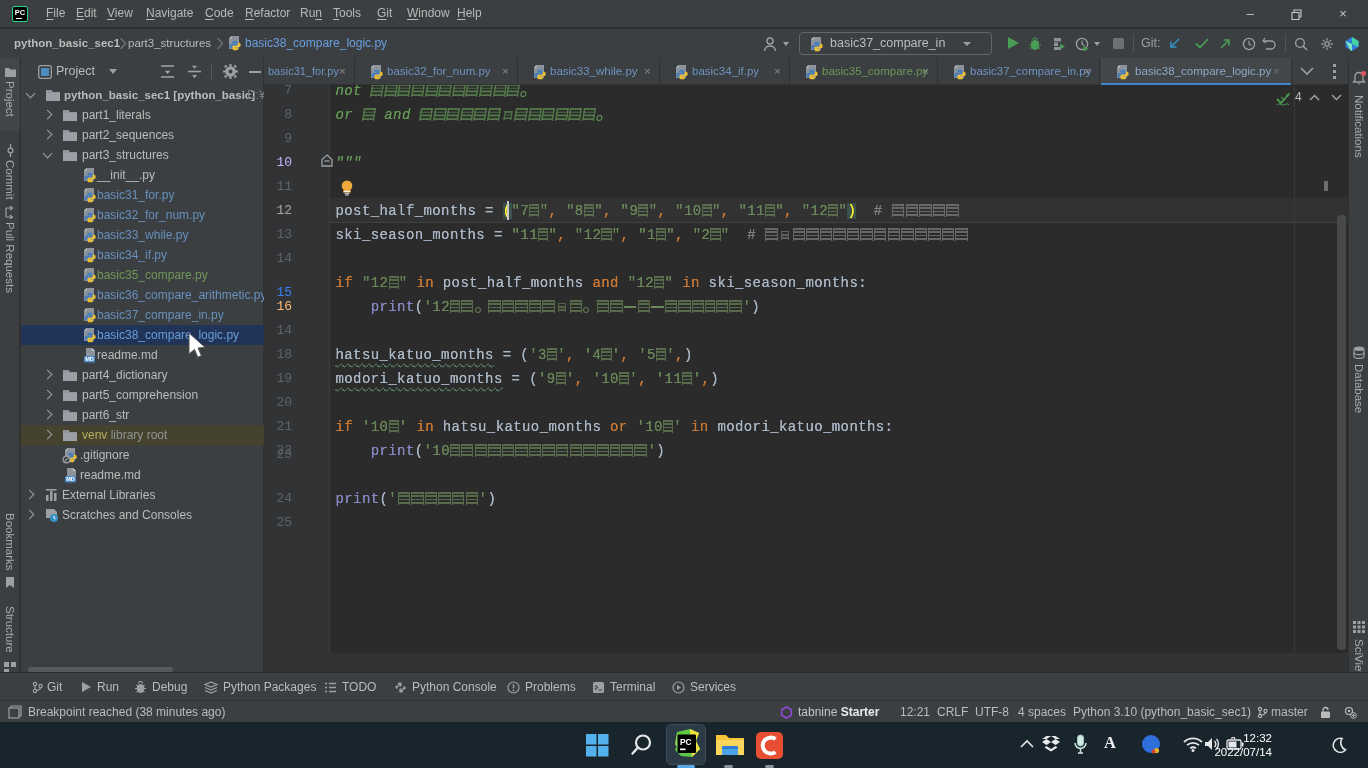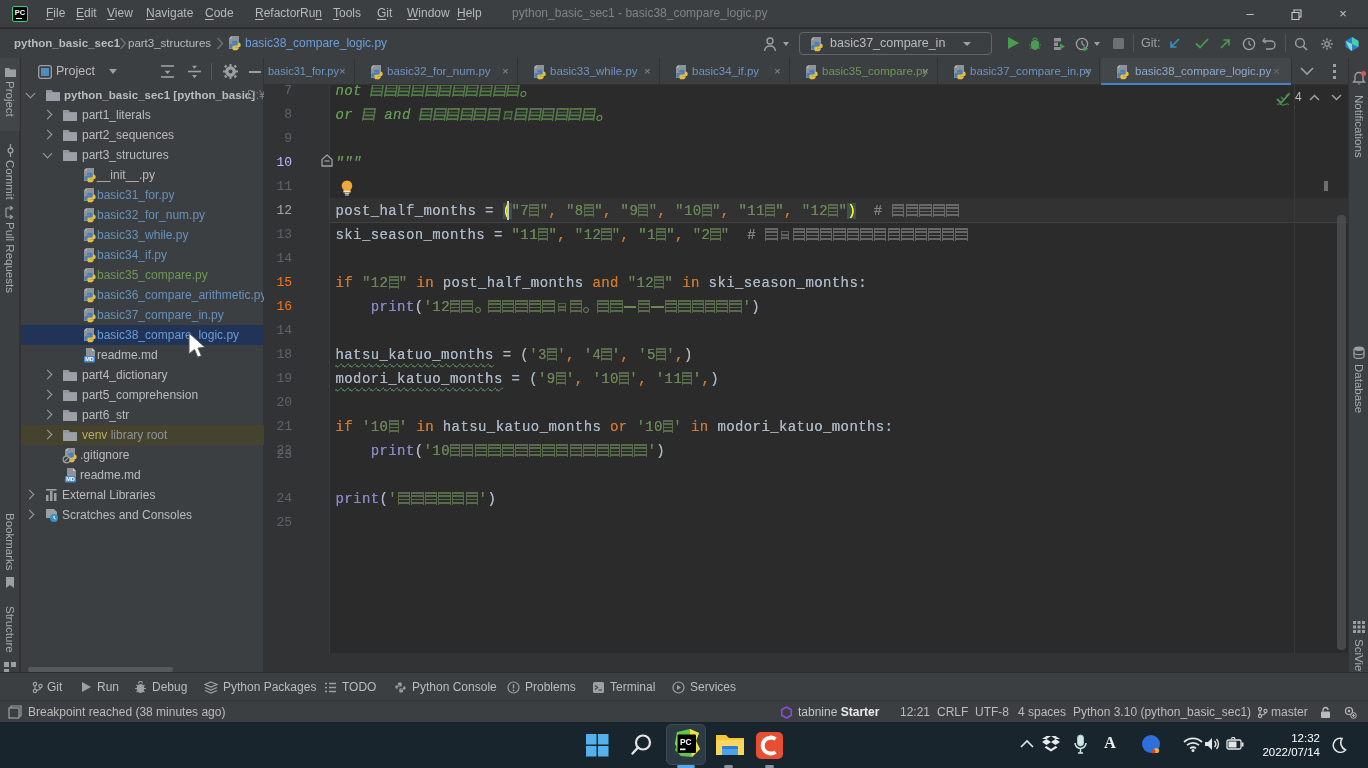--- a/index.html
+++ b/index.html
@@ -71,27 +71,26 @@
         </g>
 </defs>
     </svg>
 <div id="titlebar">
 <div class="abs" style="left:12px;top:6px;width:16px;height:16px;background:#000;border:1px solid #21d789;border-radius:2px;color:#fff;font-size:7.5px;font-weight:bold;text-align:center;line-height:12px">PC<div style="position:absolute;left:3px;bottom:2px;width:6px;height:1.5px;background:#fff"></div></div>
 <div class="menu" style="left:46px"><u>F</u>ile</div>
 <div class="menu" style="left:76px"><u>E</u>dit</div>
 <div class="menu" style="left:107px"><u>V</u>iew</div>
 <div class="menu" style="left:146px"><u>N</u>avigate</div>
 <div class="menu" style="left:205px"><u>C</u>ode</div>
-<div class="menu" style="left:255px"><u>R</u>efactor</div>
+<div class="menu" style="left:245px"><u>R</u>efactor</div>
 <div class="menu" style="left:300px">Ru<u>n</u></div>
 <div class="menu" style="left:333px"><u>T</u>ools</div>
 <div class="menu" style="left:377px"><u>G</u>it</div>
 <div class="menu" style="left:407px"><u>W</u>indow</div>
 <div class="menu" style="left:457px"><u>H</u>elp</div>
-<div id="wtitle" style="left:512px">python_basic_sec1 - basic38_compare_logic.py</div>
 <div class="winbtn" style="left:1227px">–</div>
 <svg class="icon" style="left:1291px;top:9px" width="11" height="11">
         <path d="M3 3.5V1h7v7H7.5M1 3.5h7v7H1z" stroke="#c8c8c8" fill="none" stroke-width="1.1"></path>
       </svg>
 <div class="winbtn" style="left:1320px">×</div>
 </div>
 <div id="navbar">
 <div class="bc" style="left:14px;font-weight:bold;font-size:11.5px">python_basic_sec1</div>
 <svg class="icon" style="left:119px;top:9px" width="8" height="11">
         <path d="M1.5 0l5 5.5-5 5.5" stroke="#6e7173" fill="none" stroke-width="1.4"></path>
@@ -469,22 +468,22 @@
 <div id="gutter"></div>
 <div class="abs" style="left:1030px;top:0;width:1px;height:568px;background:#393939"></div>
 <div class="lno" style="top:-6px;color:#606366">7</div>
 <div class="lno" style="top:18px;color:#606366">8</div>
 <div class="lno" style="top:42px;color:#606366">9</div>
 <div class="lno" style="top:66px;color:#c4b5fd">10</div>
 <div class="lno" style="top:90px;color:#606366">11</div>
 <div class="lno" style="top:114px;color:#a7a7a7">12</div>
 <div class="lno" style="top:138px;color:#606366">13</div>
 <div class="lno" style="top:162px;color:#606366">14</div>
-<div class="lno" style="top:186px;color:#f97316">15</div>
-<div class="lno" style="top:210px;color:#f97316">16</div>
+<div class="lno" style="top:196px;color:#3b82f6">15</div>
+<div class="lno" style="top:210px;color:#fdba74">16</div>
 <div class="lno" style="top:234px;color:#606366">14</div>
 <div class="lno" style="top:258px;color:#606366">18</div>
 <div class="lno" style="top:282px;color:#606366">19</div>
 <div class="lno" style="top:306px;color:#606366">20</div>
 <div class="lno" style="top:330px;color:#606366">21</div>
 <div class="lno" style="top:354px;color:#606366">22</div>
 <div class="lno" style="top:358px;color:#606366">23</div>
 <div class="lno" style="top:402px;color:#606366">24</div>
 <div class="lno" style="top:426px;color:#606366">25</div>
 <svg class="icon" style="left:57px;top:69px" width="12" height="13">
@@ -659,17 +658,17 @@
 <svg class="icon" style="left:1204px;top:14px" width="17" height="16">
         <path d="M1 6h3l4-4v12l-4-4H1z" fill="#e4e6e8"></path>
         <path d="M10.5 5a4.5 4.5 0 010 6M12.5 3a7.5 7.5 0 010 10" stroke="#e4e6e8" stroke-width="1.4" fill="none"></path>
       </svg>
 <svg class="icon" style="left:1226px;top:15px" width="19" height="14">
         <rect x="1" y="3" width="14" height="9" rx="1.5" fill="none" stroke="#e4e6e8" stroke-width="1.3"></rect>
         <rect x="15.5" y="5.5" width="2" height="4" fill="#e4e6e8"></rect>
         <rect x="2.5" y="4.5" width="8" height="6" fill="#e4e6e8"></rect>
         <path d="M5 1.5L8 0l1 2.5" stroke="#e4e6e8" stroke-width="1.3" fill="none"></path>
       </svg>
-<div class="traytxt" style="left:1250px;top:9px;width:70px">12:32<br>2022/07/14</div>
+<div class="traytxt" style="left:1202px;top:9px;width:70px">12:32<br>2022/07/14</div>
 <svg class="icon" style="left:1332px;top:15px" width="16" height="16">
         <path d="M10 1.5a7 7 0 103.5 11.5A8 8 0 0110 1.5z" fill="none" stroke="#e4e6e8" stroke-width="1.6"></path>
       </svg>
 </div>
 </div>
 </body></html>

